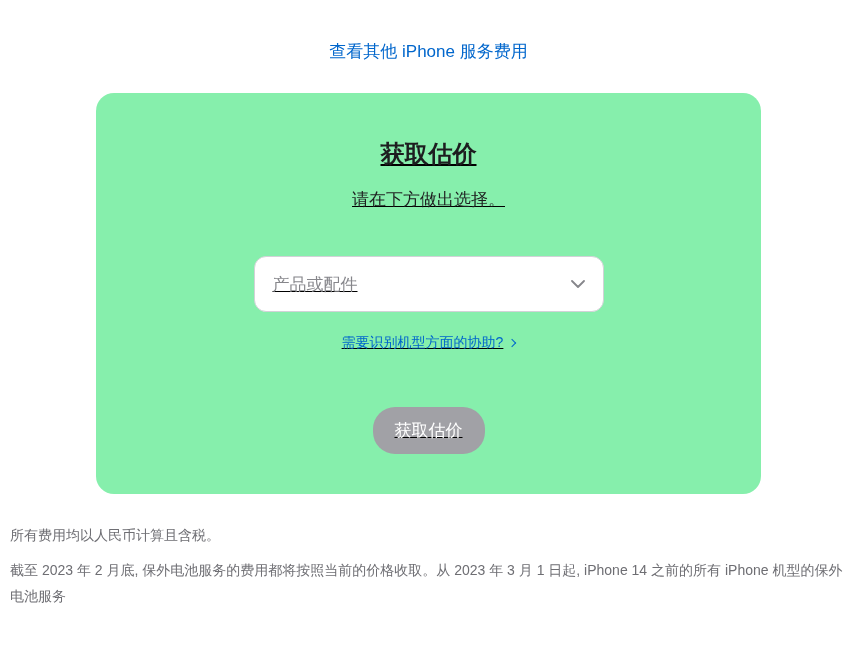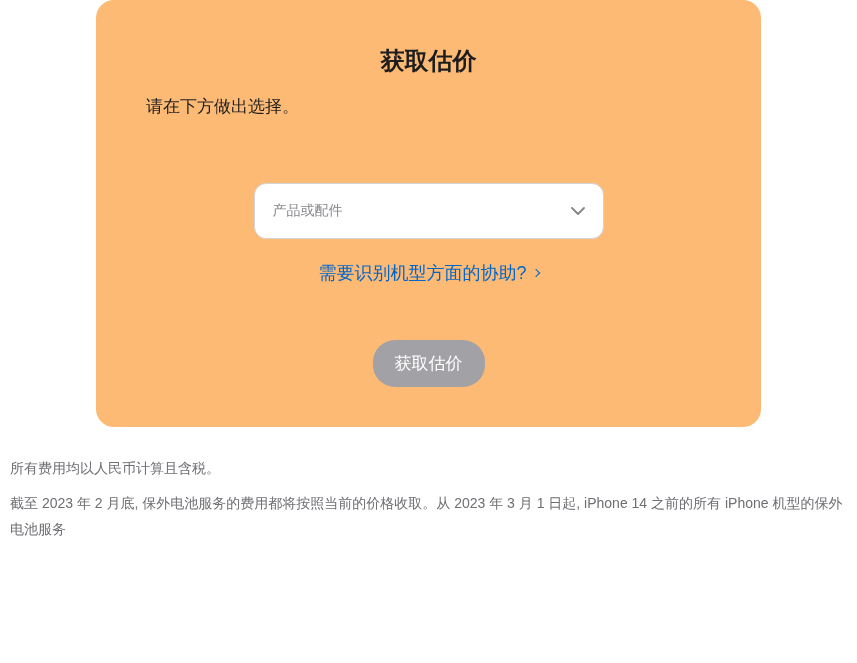--- a/index.html
+++ b/index.html
@@ -21,68 +21,69 @@
     .top-link {
       text-align: center;
       padding: 40px 0 30px;
       color: #0066cc;
       font-size: 17px;
       cursor: pointer;
     }
     .card {
       width: 665px;
       margin: 0 auto;
-      background: #fdba74;
+      background: #86efac;
       border-radius: 18px;
       padding: 45px 50px 40px;
+      text-decoration: underline;
     }
     .card-title {
       text-align: center;
       font-size: 24px;
       font-weight: 600;
       color: #1d1d1f;
       margin-bottom: 18px;
     }
     .card-subtitle {
-      text-align: left;
+      text-align: center;
       font-size: 17px;
       color: #1d1d1f;
-      margin-bottom: 65px;
+      margin-bottom: 45px;
     }
     .select-wrapper {
       width: 350px;
       margin: 0 auto 27px;
       position: relative;
     }
     .select-box {
       width: 100%;
       height: 56px;
       background: #ffffff;
       border: 1px solid #d2d2d7;
       border-radius: 12px;
       padding: 0 40px 0 18px;
-      font-size: 14px;
+      font-size: 17px;
       color: #86868b;
       display: flex;
       align-items: center;
       cursor: pointer;
       position: relative;
     }
     .chevron {
       position: absolute;
       right: 18px;
       top: 50%;
       transform: translateY(-50%);
       width: 14px;
       height: 8px;
       color: #86868b;
     }
     .help-link {
       text-align: center;
-      font-size: 18px;
+      font-size: 14px;
       color: #0066cc;
       cursor: pointer;
       margin-top: -5px;
       margin-bottom: 55px;
       display: flex;
       align-items: center;
       justify-content: center;
       gap: 4px;
     }
     .help-link-chevron {
@@ -112,20 +113,21 @@
       line-height: 1.9;
     }
     .footer-text p {
       margin-bottom: 8px;
     }
   </style>
 </head>
 <body>
 
 <div class="container">
+  <div class="top-link">查看其他 iPhone 服务费用</div>
 
   <div class="card">
     <div class="card-title">获取估价</div>
     <div class="card-subtitle">请在下方做出选择。</div>
 
     <div class="select-wrapper">
       <div class="select-box">
         <span>产品或配件</span>
         <svg class="chevron" viewBox="0 0 14 8" fill="none">
           <path d="M1 1L7 7L13 1" stroke="currentColor" stroke-width="1.8" stroke-linecap="round" stroke-linejoin="round"></path>

